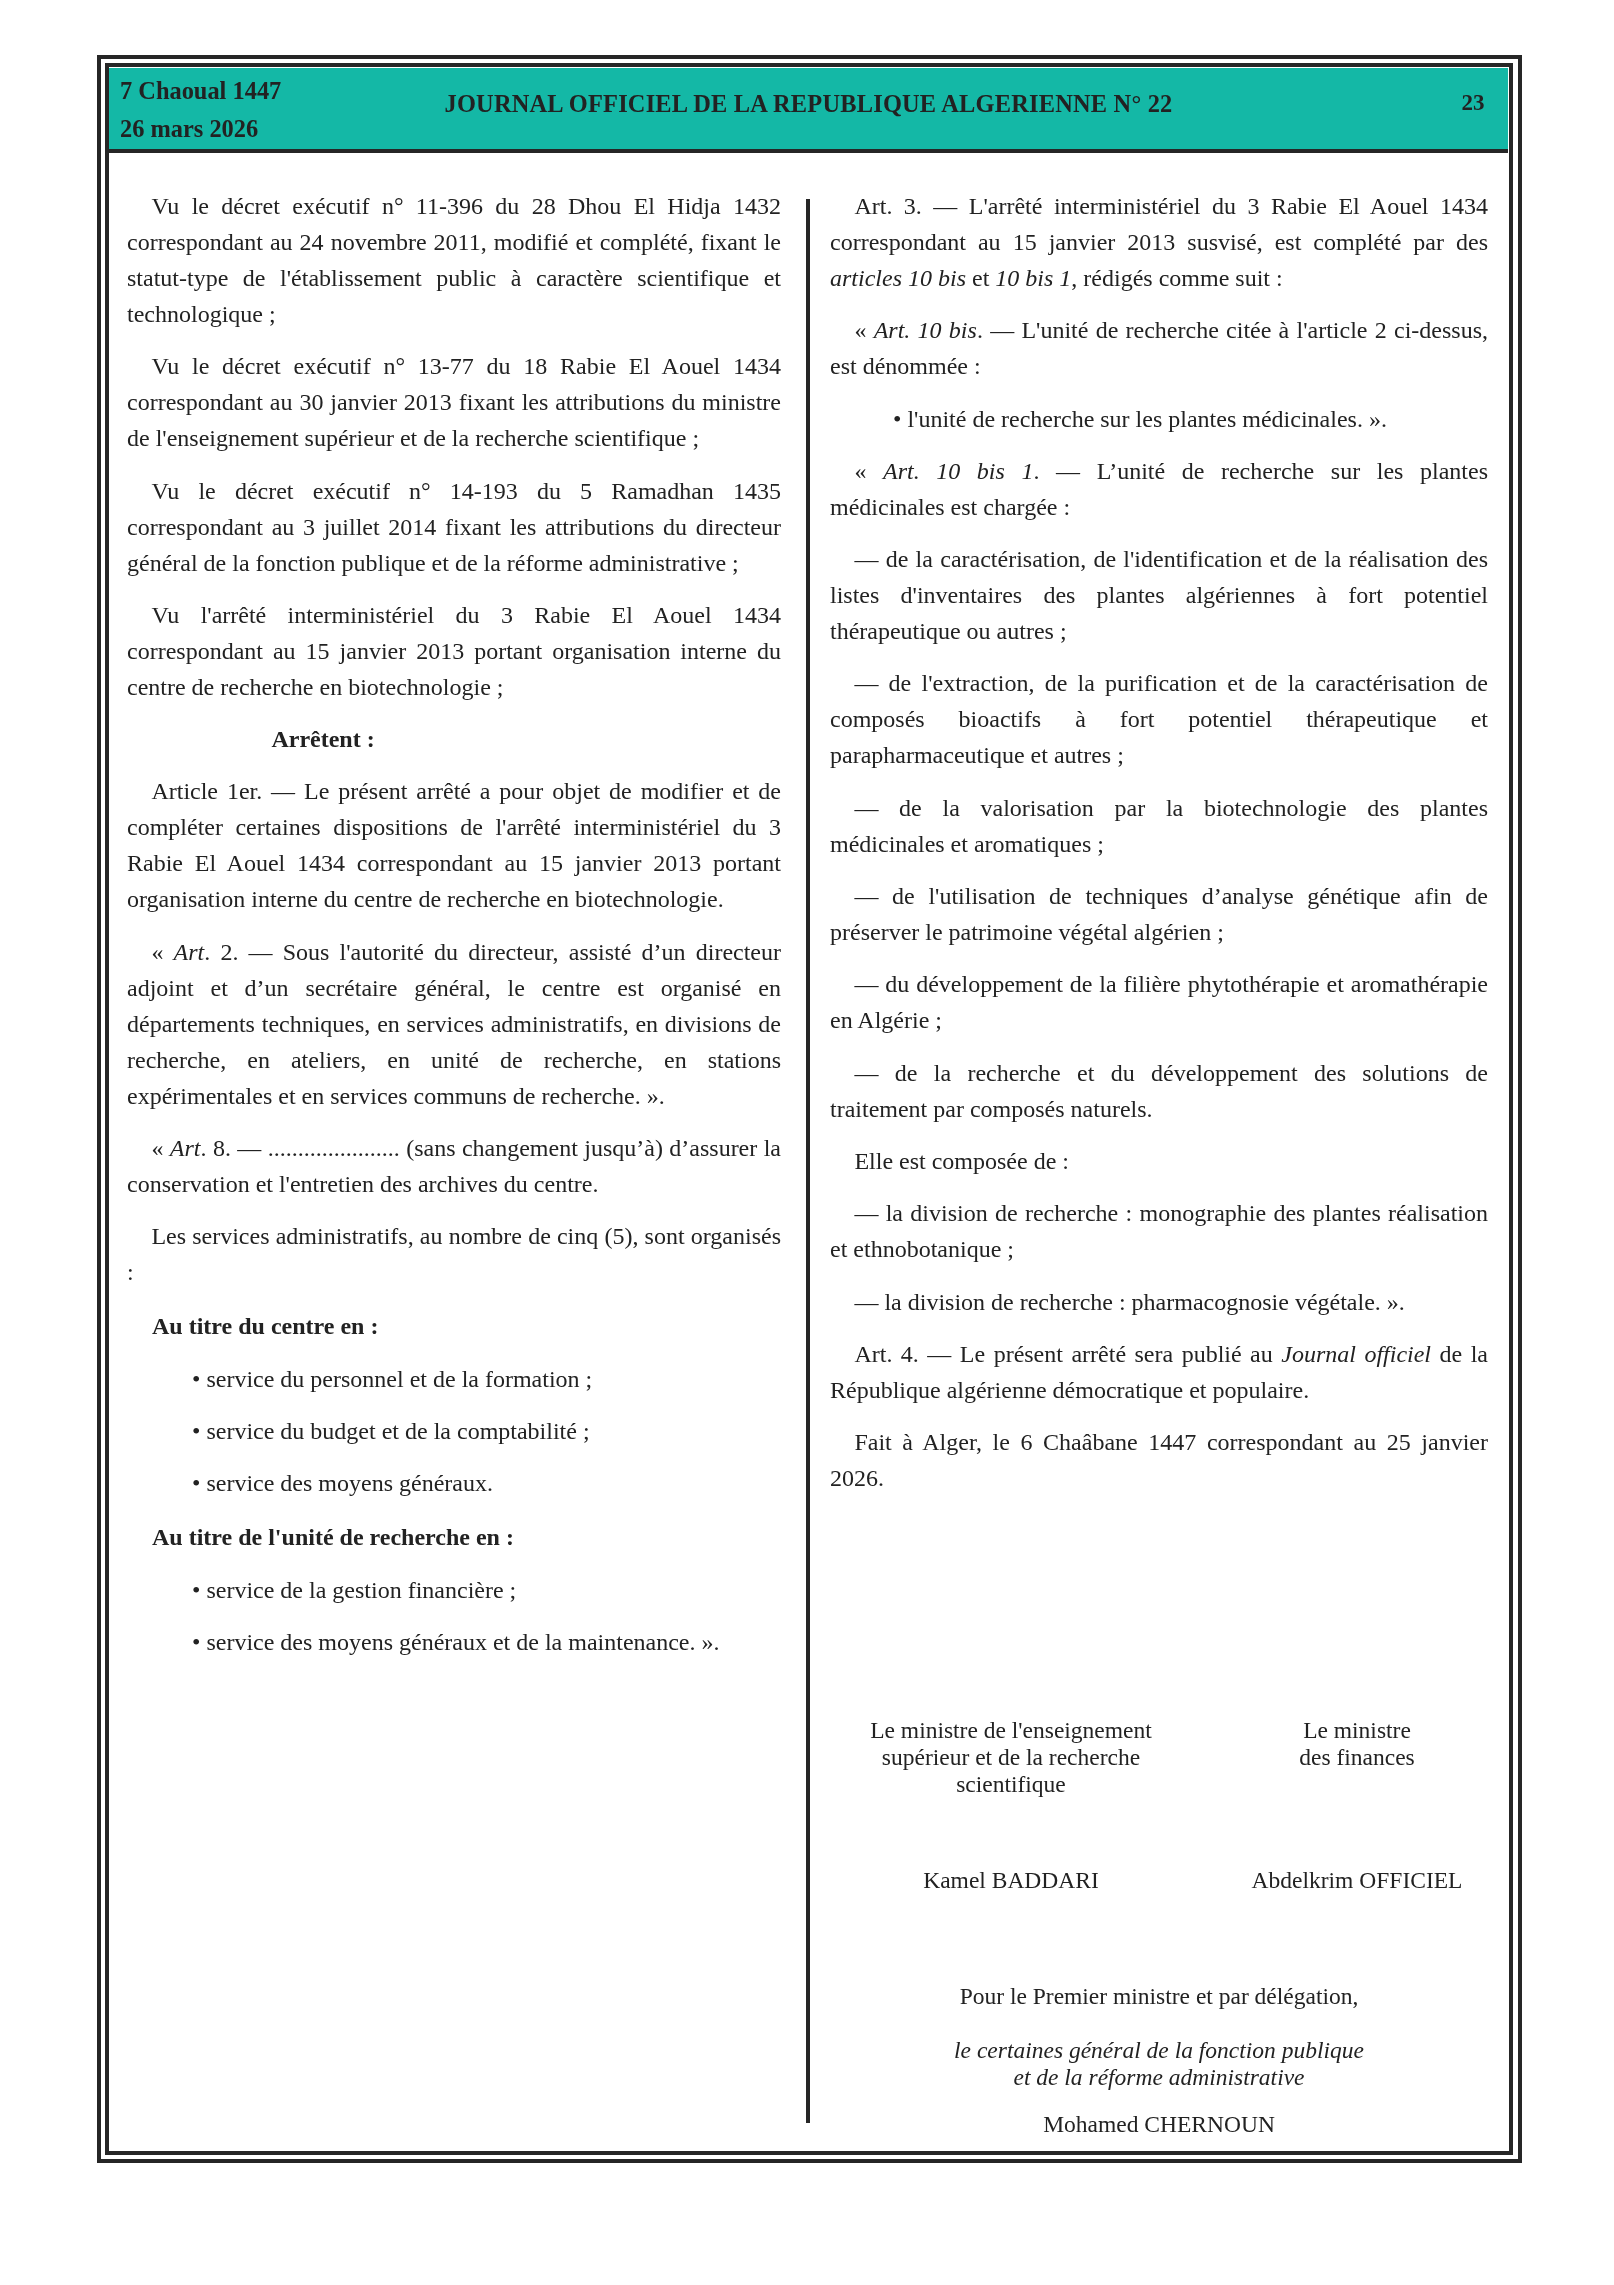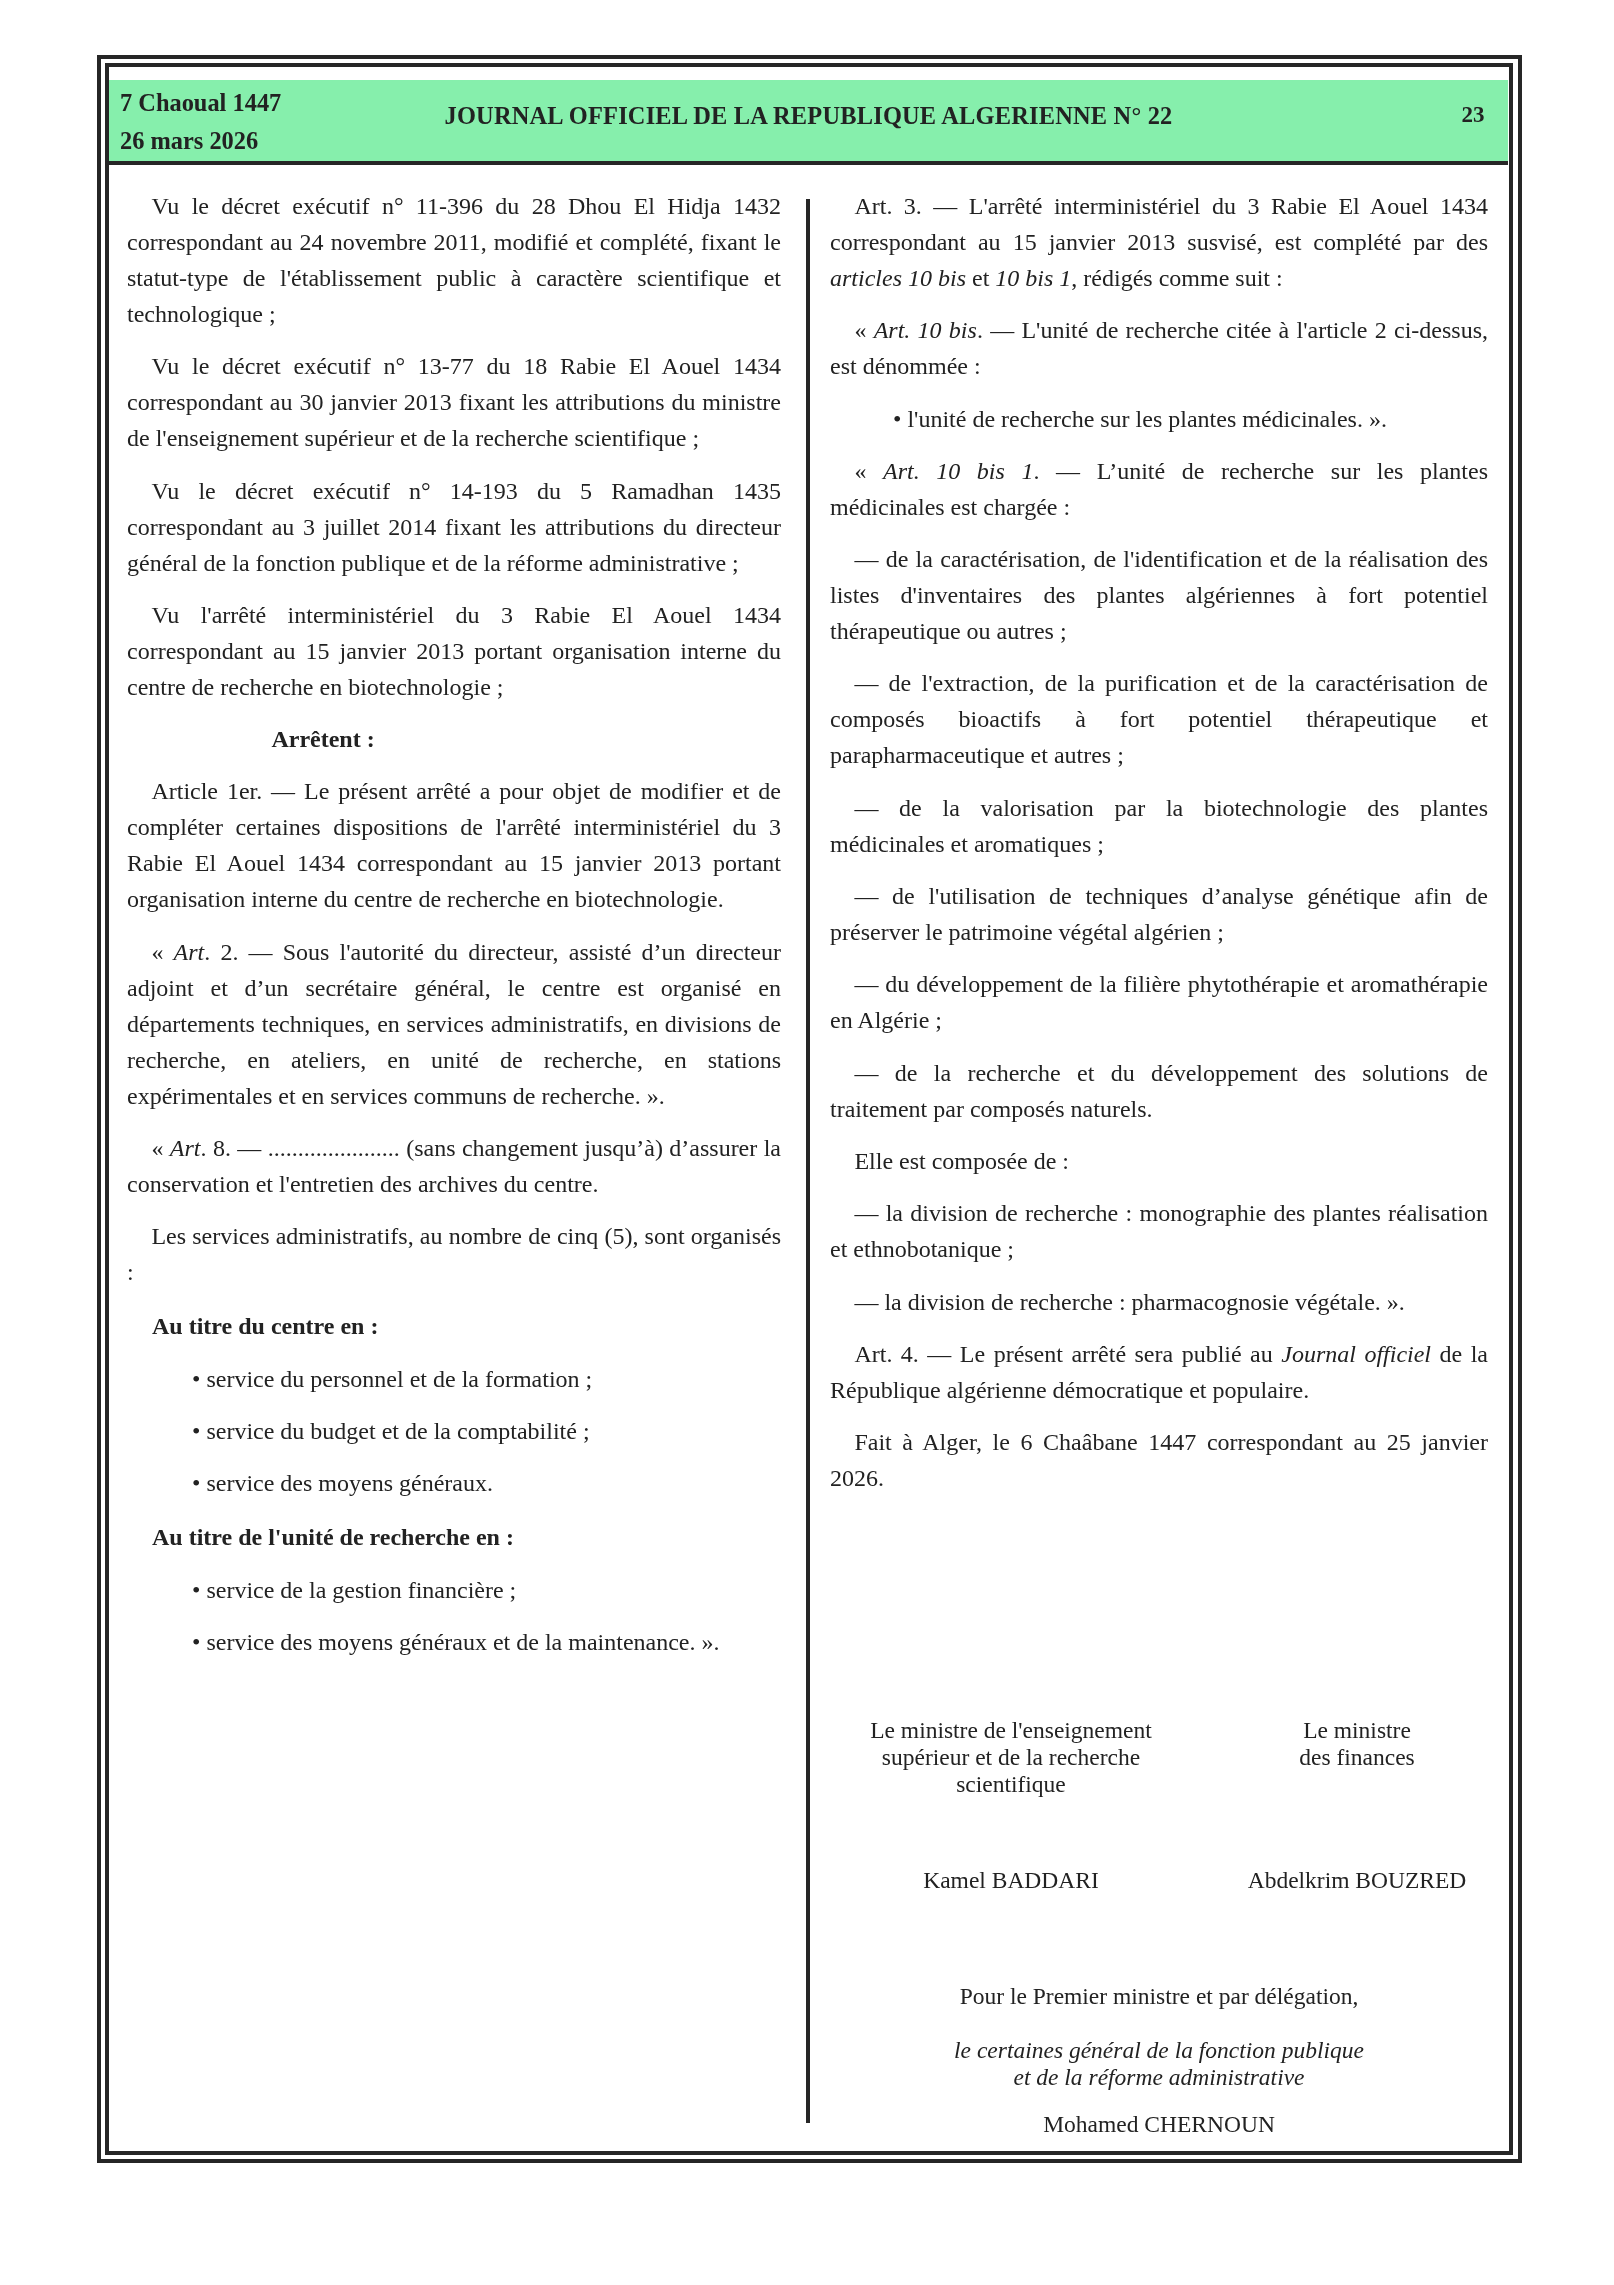--- a/index.html
+++ b/index.html
@@ -4,22 +4,22 @@
 <style>
   html, body { margin: 0; padding: 0; background: #ffffff; }
   body { width: 1615px; height: 2285px; position: relative; overflow: hidden;
          font-family: "Liberation Serif", "DejaVu Serif", serif; color: #222; }
 
   .frame-outer { position: absolute; left: 97px; top: 55px; width: 1425px; height: 2108px;
                  border: 4.5px solid #262626; box-sizing: border-box; }
   .frame-inner { position: absolute; left: 105px; top: 63px; width: 1408px; height: 2092px;
                  border: 4.5px solid #262626; box-sizing: border-box; }
 
-  .header { position: absolute; left: 109px; top: 80px; width: 1399px; height: 81px;
-            background: #86efac; border-bottom: 4.5px solid #262626; box-sizing: content-box; }
+  .header { position: absolute; left: 109px; top: 68px; width: 1399px; height: 81px;
+            background: #14b8a6; border-bottom: 4.5px solid #262626; box-sizing: content-box; }
   .header .dates { position: absolute; left: 11px; top: 3.6px; font-weight: bold; font-size: 24.4px; line-height: 38px; }
   .header .title { position: absolute; left: 0; right: 0; top: 22px; text-align: center;
                    font-weight: bold; font-size: 24.4px; letter-spacing: 0.2px; }
   .header .pageno { position: absolute; right: 23.5px; top: 22px; font-weight: bold; font-size: 23px; }
 
   .divider { position: absolute; left: 806px; top: 199px; width: 3.6px; height: 1924px; background: #262626; }
 
   .col { position: absolute; font-size: 24px; line-height: 36px; text-align: justify; }
   .col.left { left: 127px; top: 188px; width: 654px; }
   .col.right { left: 830px; top: 188px; width: 658px; }
@@ -102,21 +102,21 @@
       <div>supérieur et de la recherche</div>
       <div>scientifique</div>
     </div>
     <div class="sig-col-b">
       <div>Le ministre</div>
       <div>des finances</div>
     </div>
   </div>
   <div class="sig-names">
     <div class="sig-col-a">Kamel BADDARI</div>
-    <div class="sig-col-b">Abdelkrim BOUZRED</div>
+    <div class="sig-col-b">Abdelkrim OFFICIEL</div>
   </div>
   <div class="delegation">
     <div class="line1">Pour le Premier ministre et par délégation,</div>
     <div class="role">le certaines général de la fonction publique</div>
     <div class="role">et de la réforme administrative</div>
     <div class="name">Mohamed CHERNOUN</div>
   </div>
 </div>
 
 

